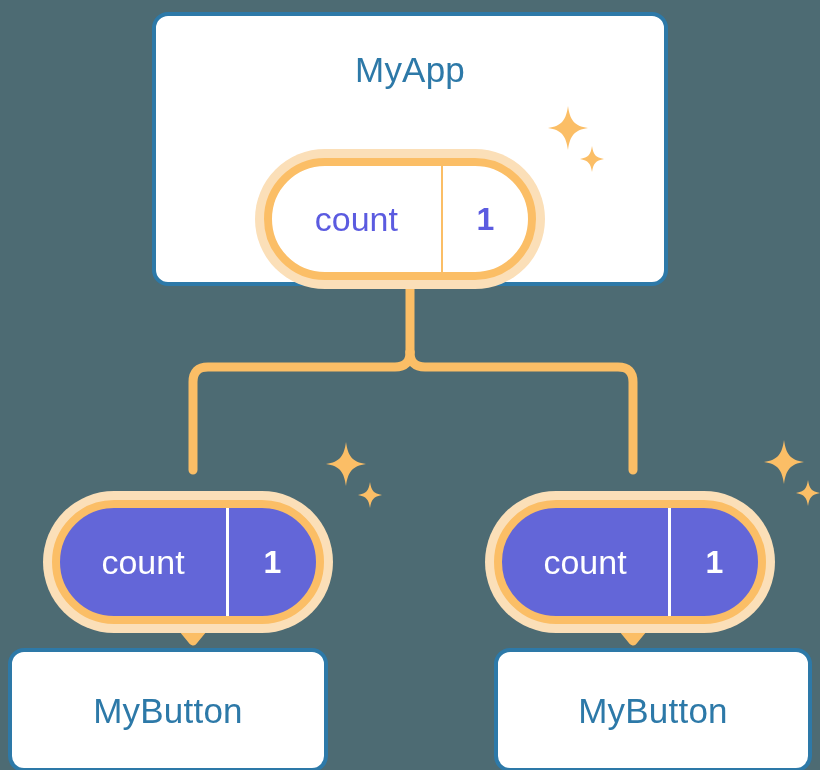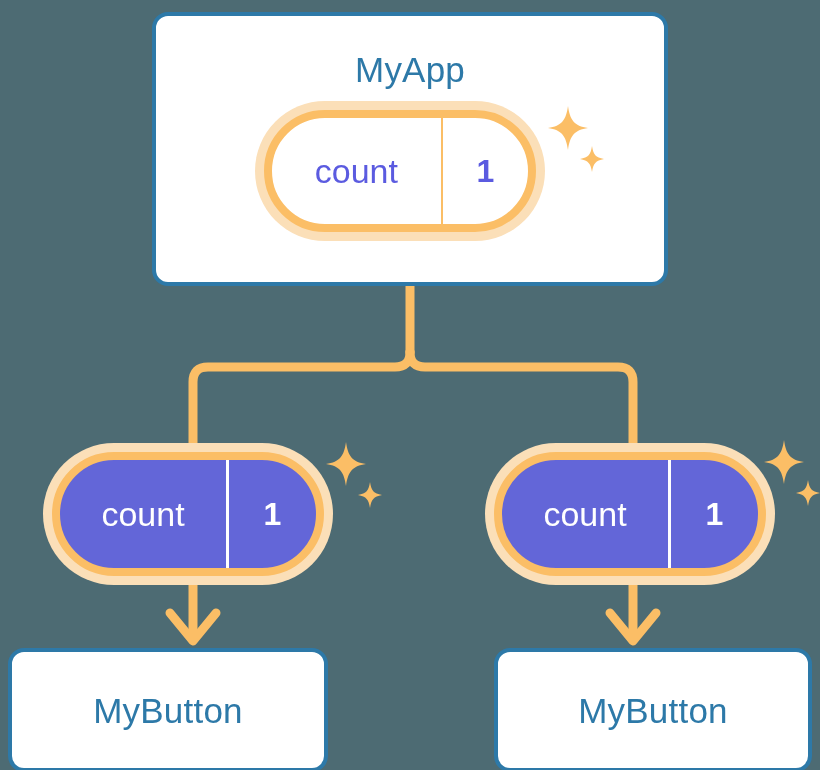--- a/index.html
+++ b/index.html
@@ -71,20 +71,21 @@
     left: 494px;
     top: 648px;
     width: 318px;
     height: 124px;
     justify-content: center;
   }
 
   
   .pill-wrap {
     position: absolute;
+    margin-top: 48px;
   }
   .pill {
     position: relative;
     box-sizing: border-box;
     border-radius: 999px;
     display: flex;
     align-items: stretch;
     
     border: 8px solid #fbbe66;
     box-shadow: 0 0 0 9px #fbdfb8;

